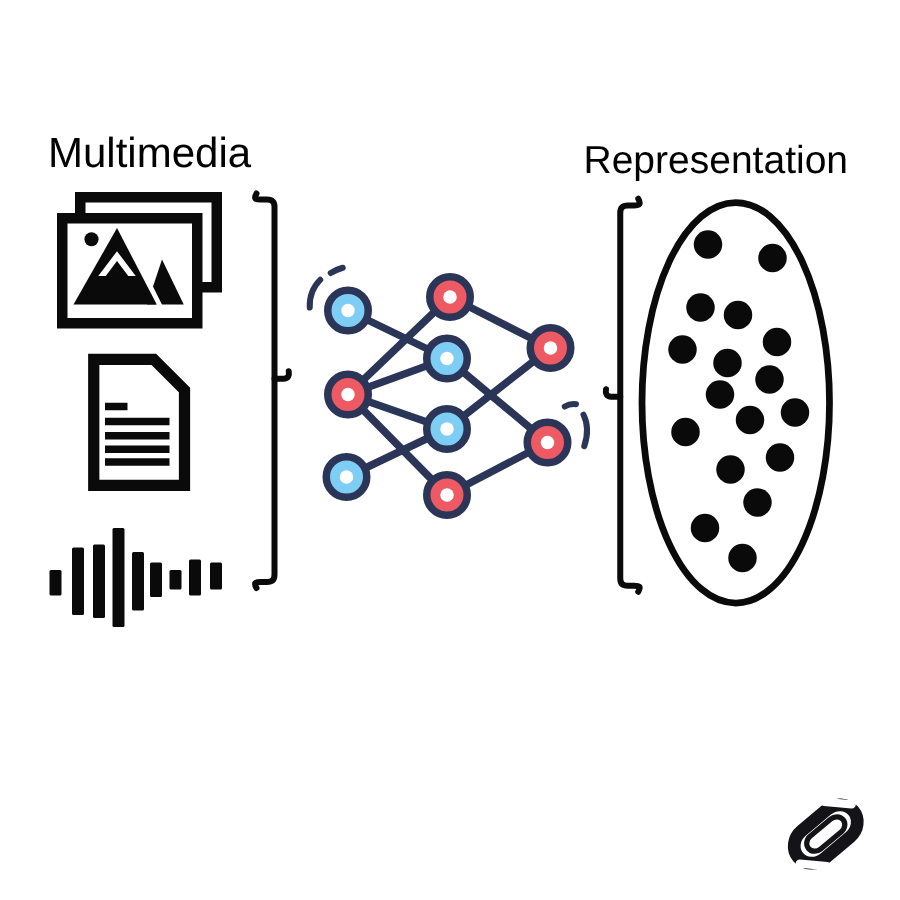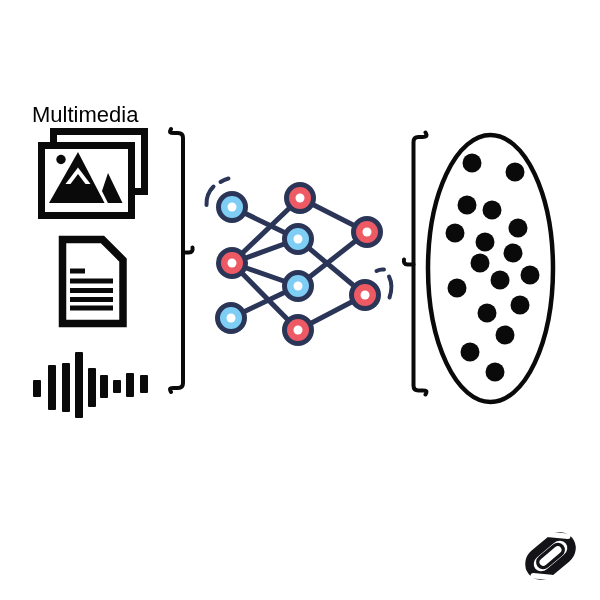--- a/index.html
+++ b/index.html
@@ -1,20 +1,20 @@
 <!DOCTYPE html>
 <html style="--ink: #0a0a0a; --navy: #2b3557; --red: #ee5a63; --blue: #7dcdf4; --logo: #141418;"><head>
 <meta charset="utf-8">
 <style>
   html,body{margin:0;padding:0;background:#fff;}
   .stage{position:relative;width:600px;height:600px;background:#fff;overflow:hidden;
          font-family:"Liberation Sans",sans-serif;}
   .stage svg{position:absolute;left:0;top:0;}
   .label{position:absolute;color:#000;white-space:nowrap;line-height:1;}
-  .label-multimedia{left:32px;top:88px;font-size:22px;margin-top:16px;}
+  .label-multimedia{left:32px;top:88px;font-size:28px;}
   .label-learning{left:249px;top:148px;font-size:25px;}
   .label-representation{left:389px;top:93px;font-size:26px;}
   .ink{stroke:var(--ink);}
 </style>
 </head>
 <body>
 
 <div class="stage">
 
   <svg width="600" height="600" viewBox="0 0 600 600">
@@ -132,13 +132,14 @@
 
     <g transform="translate(550.5,556) rotate(50)">
       <rect x="-12" y="-24" width="24" height="48" rx="12" ry="13" fill="none" stroke="var(--logo)" stroke-width="8.5"></rect>
       <path d="M-17 -13 L-4 -26" stroke="#fff" stroke-width="5.5" stroke-linecap="round"></path>
       <path d="M4 26 L17 13" stroke="#fff" stroke-width="5.5" stroke-linecap="round"></path>
       <rect x="-5.5" y="-15" width="11" height="30" rx="5.5" ry="6" fill="none" stroke="var(--logo)" stroke-width="3.5"></rect>
     </g>
   </svg>
 
   <div class="label label-multimedia">Multimedia</div>
+  <div class="label label-representation">Representation</div>
 </div>
 
 </body></html>

